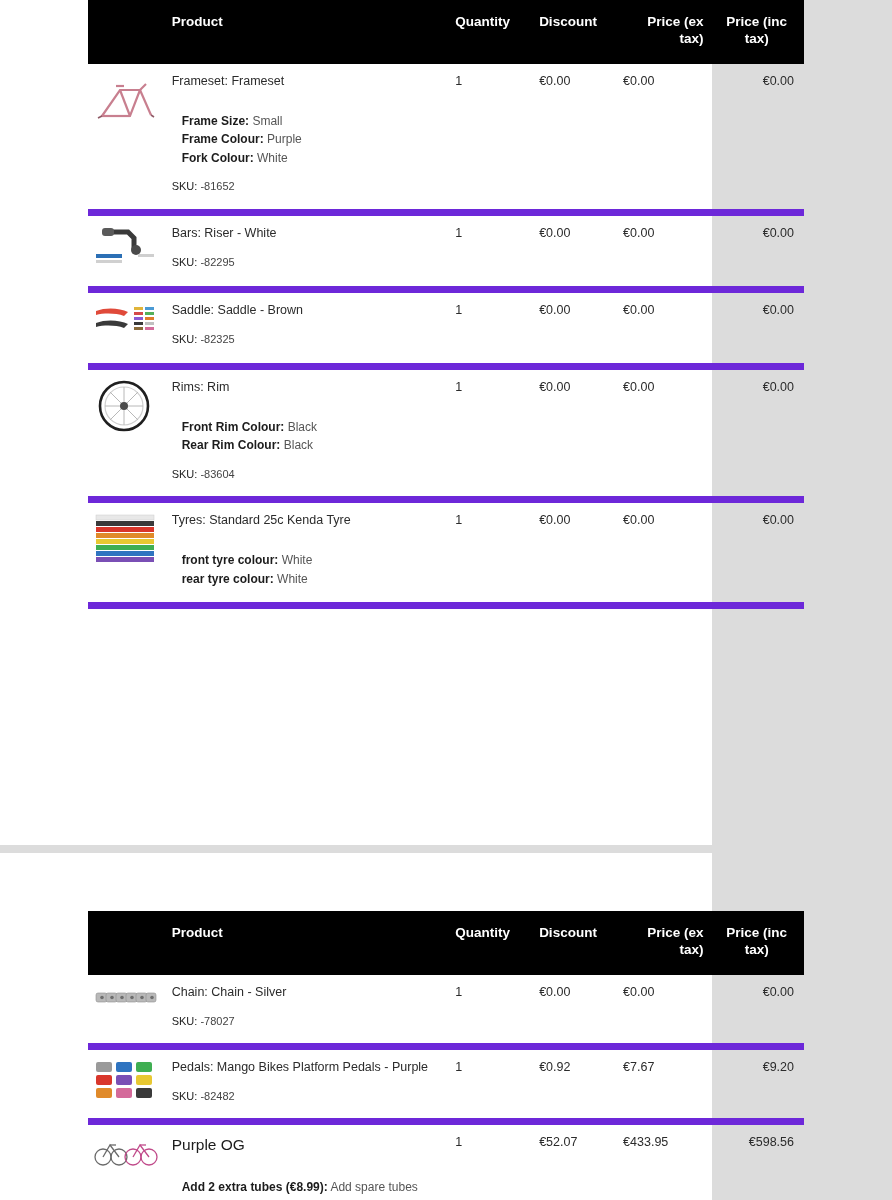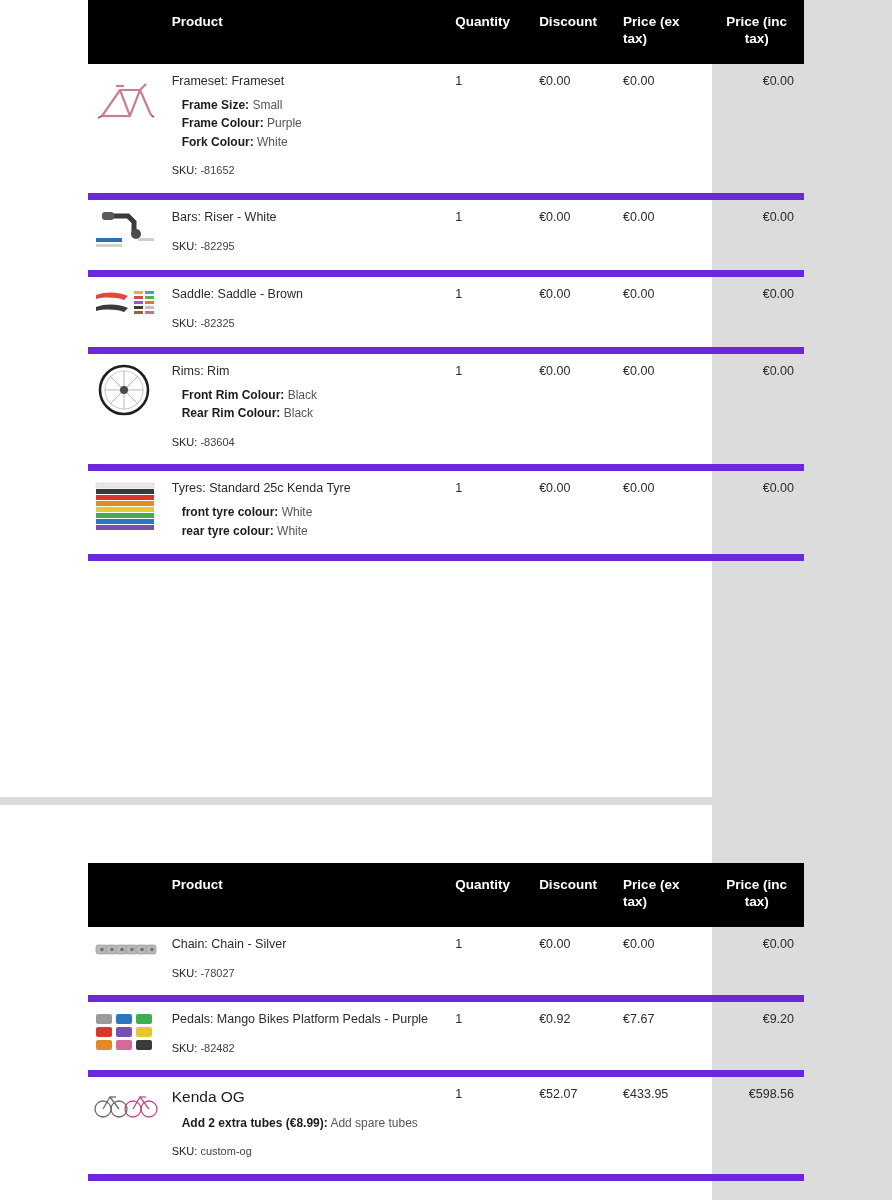--- a/index.html
+++ b/index.html
@@ -35,38 +35,38 @@
     font-size: 13.5px;
     font-weight: bold;
     padding: 14px 6px 16px 6px;
     vertical-align: top;
     line-height: 1.25;
   }
   th.col-img { width: 74px; }
   th.col-prod { width: 270px; text-align: left; padding-left: 12px; }
   th.col-qty { width: 80px; text-align: left; margin-top: 20px; }
   th.col-disc { width: 80px; text-align: left; }
-  th.col-pex { width: 88px; text-align: left; }
+  th.col-pex { width: 88px; text-align: right; }
   th.col-pinc { width: 90px; text-align: center; padding-right: 10px; }
 
   table.order tbody td {
     border-bottom: 7px solid #6d28d9;
     vertical-align: top;
     padding: 8px 6px 14px 6px;
     font-size: 12.5px;
     line-height: 1.5;
   }
   td.img { padding-left: 4px; padding-top: 12px; }
   td.prod { padding-left: 12px; padding-right: 10px; }
   td.num { padding-top: 14px; font-size: 12.5px; }
   td.num.right { text-align: right; padding-right: 10px; }
 
   .prod-title { font-size: 12.5px; color: #2b2b2b; }
   .prod-title.big { font-size: 15.5px; color: #1c1c1c; }
-  .attrs { margin-top: 5px; margin-left: 10px; }
+  .attrs { margin-top: 21px; margin-left: 10px; }
   .attr { font-size: 12px; line-height: 1.55; }
   .attr b { font-weight: bold; color: #1c1c1c; }
   .attr span { color: #555; }
   .sku { margin-top: 11px; font-size: 11px; color: #444; }
   .sku b { font-weight: normal; color: #1c1c1c; }
 
   
   .thumb { width: 64px; height: 48px; position: relative; overflow: hidden; background: #fff; }
   .thumb.tall { height: 56px; }
 
@@ -374,21 +374,21 @@
                 <g stroke="#c04a8a" stroke-width="1.3" fill="none">
                   <circle cx="39" cy="24" r="8"></circle>
                     <circle cx="55" cy="24" r="8"></circle>
                   <path d="M39 24 L46 12 L55 24"></path>
                     <path d="M46 12 L52 12"></path>
                 </g>
               </svg>
             </div>
           </td>
           <td class="prod">
-            <div class="prod-title big">Kenda OG</div>
+            <div class="prod-title big">Purple OG</div>
             <div class="attrs">
               <div class="attr">
                 <b>Add 2 extra tubes (€8.99):</b>
                 <span>Add spare tubes</span>
               </div>
             </div>
             <div class="sku">
               <b>SKU:</b>
               <span>custom-og</span>
             </div>

